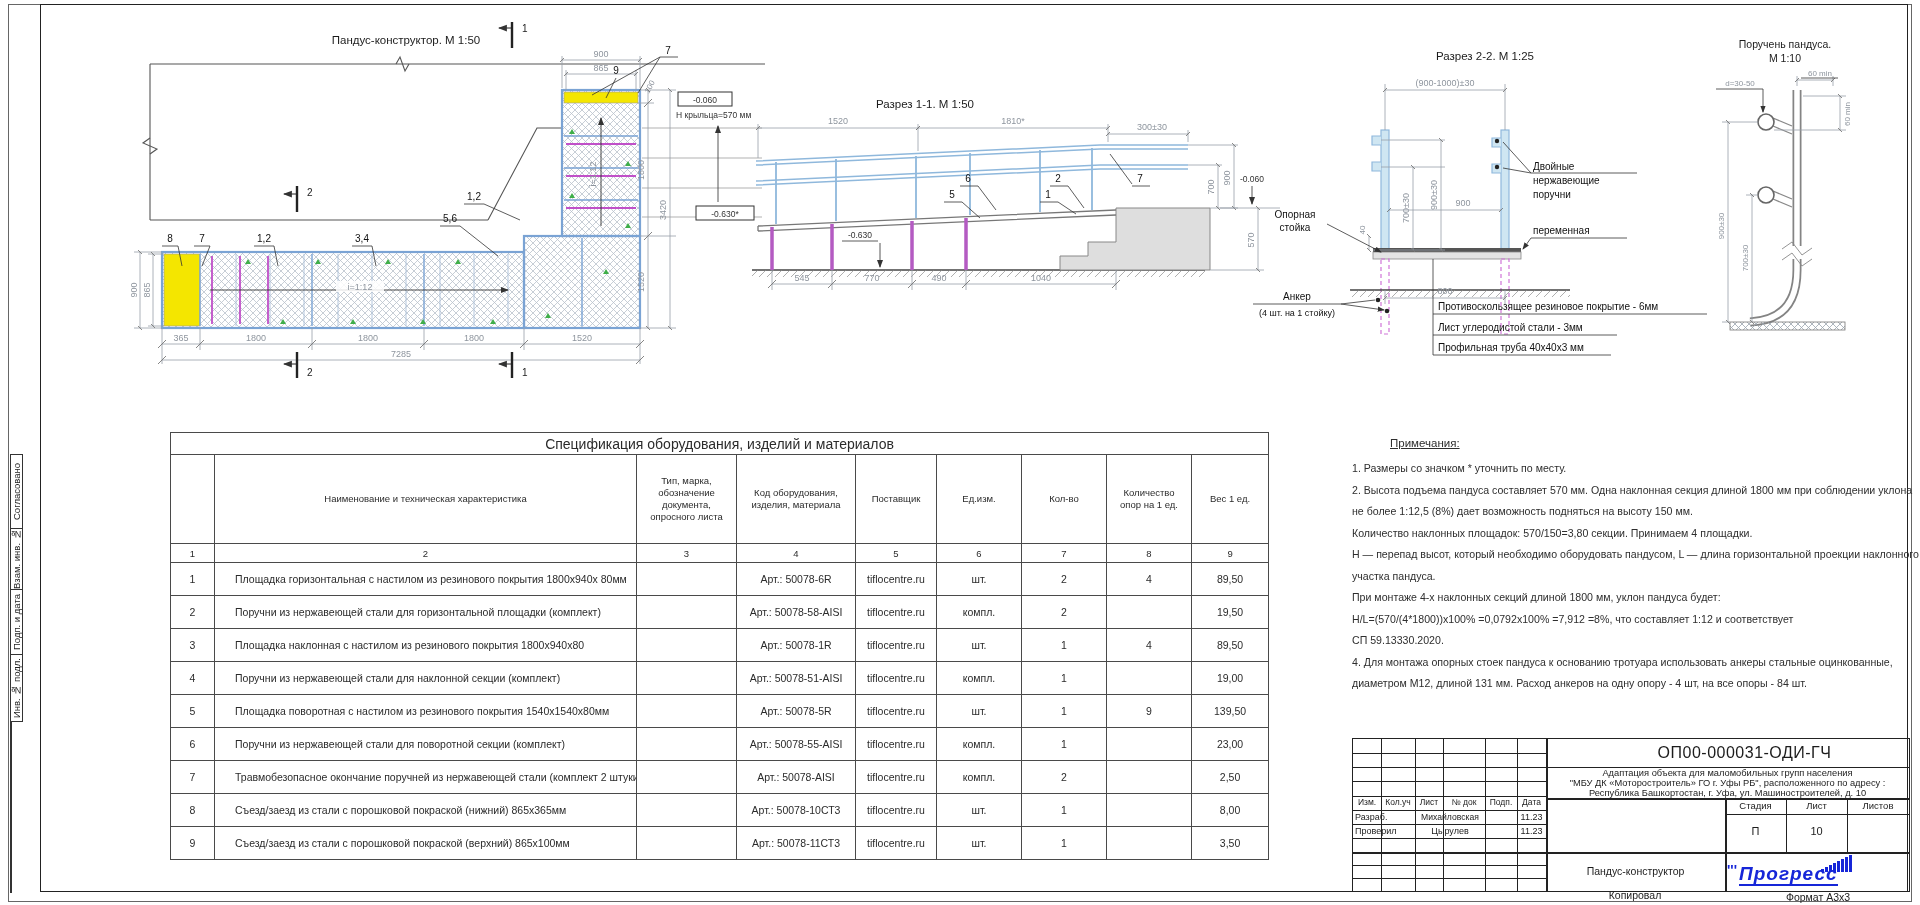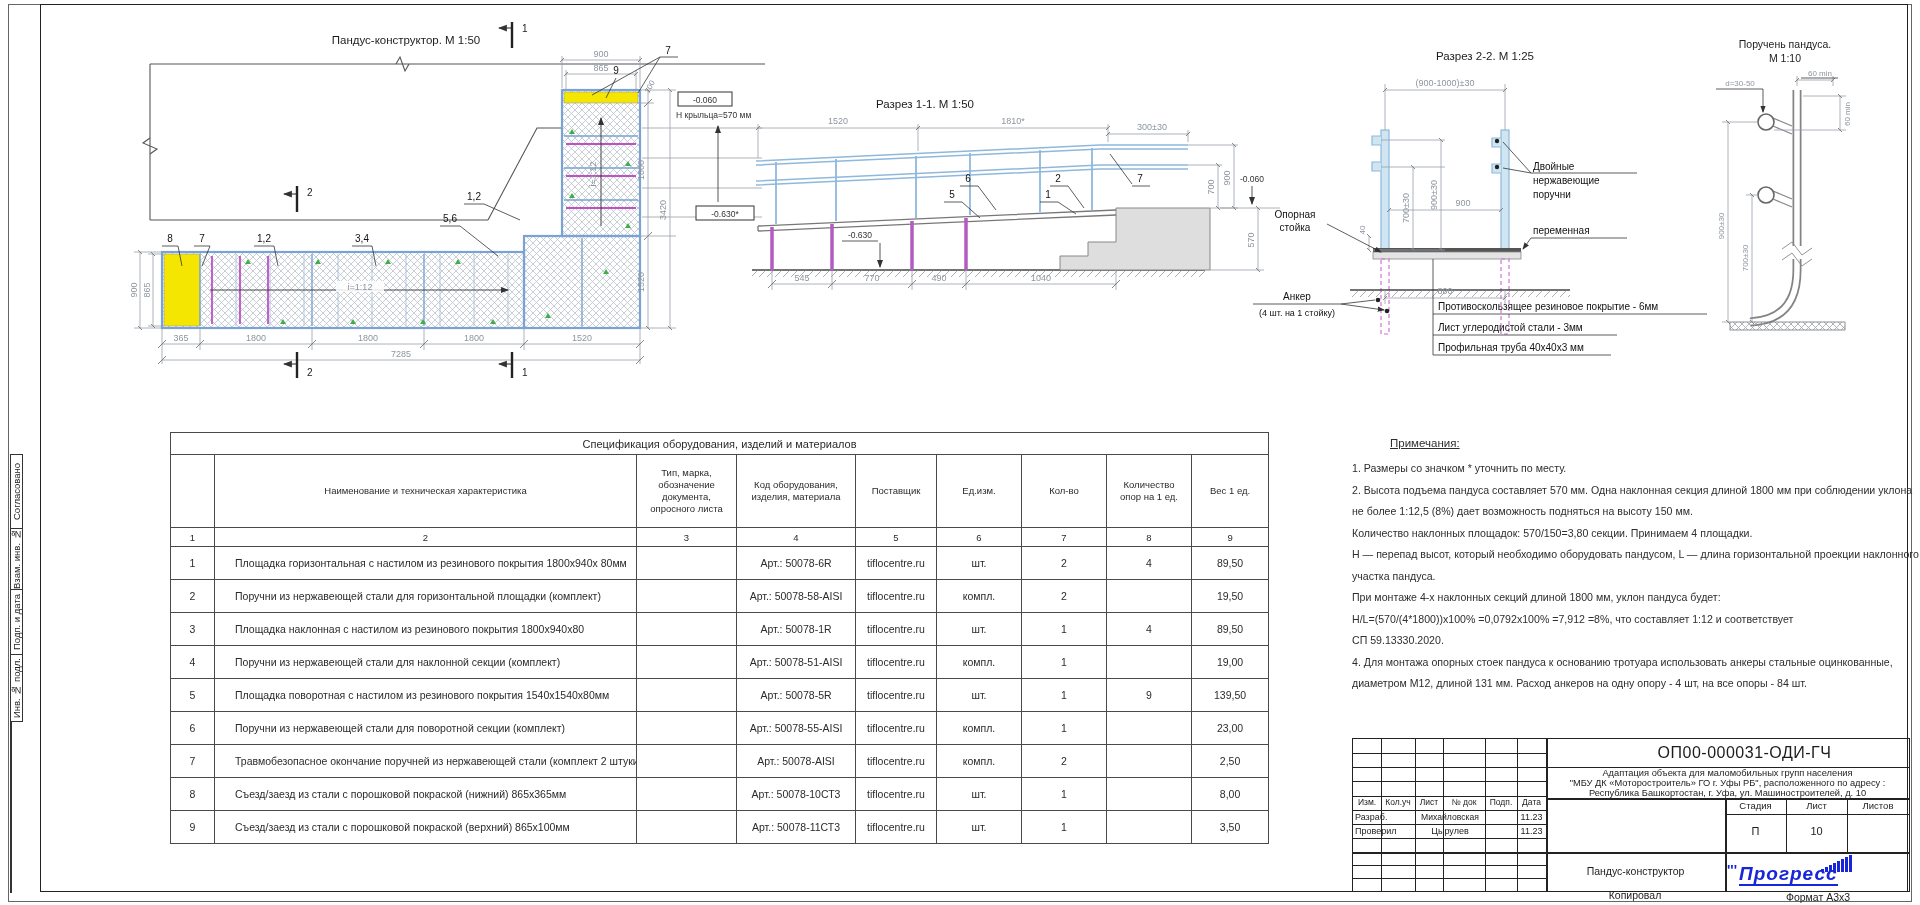--- a/index.html
+++ b/index.html
@@ -32,22 +32,22 @@
   .post{stroke:#b45bc2;stroke-width:3.5;fill:none}
   .conc{fill:#dedede;stroke:#888;stroke-width:1}
   .prof{fill:#cfe6f2;stroke:#8fb8dc;stroke-width:1.2}
   .magd{stroke:#d075d8;stroke-width:1.2;stroke-dasharray:4 3;fill:none}
   .ebox{fill:#fff;stroke:#333;stroke-width:1}
   .tube{stroke:#848484;stroke-width:9;fill:none}
   .tubein{stroke:#fff;stroke-width:5.5;fill:none}
 
   .spec{position:absolute;left:170px;top:432px;border-collapse:collapse;table-layout:fixed;width:1098px;font-size:10.5px;color:#2b2b2b}
   .spec th,.spec td{border:1px solid #4a4a4a;padding:0 4px;overflow:hidden;white-space:nowrap;font-weight:normal}
-  .t-title th{height:21px;font-size:11px}
-  .t-head th{height:72px;font-size:9.5px;white-space:normal;line-height:1.25;padding:0 6px}
+  .t-title th{height:21px;font-size:14px}
+  .t-head th{height:72px;font-size:9.5px;white-space:normal;line-height:1.25;padding:8px 6px}
   .t-nums th{height:18px;font-size:9.5px}
   .spec tbody td{height:32px}
   .spec .l{text-align:left;padding-left:20px}
   .spec .c{text-align:center}
 
   .notes{position:absolute;left:1352px;top:437px;width:548px;font-size:10.6px;color:#2e2e2e}
   .notes-title{margin-left:38px;text-decoration:underline;font-size:11.5px;margin-bottom:9px}
   .note-line{line-height:21.5px;white-space:nowrap}
 
   .tb{position:absolute;left:1352px;top:738px;width:556px;height:152px;border:1.5px solid #222;font-size:10px;color:#1c1c1c}

